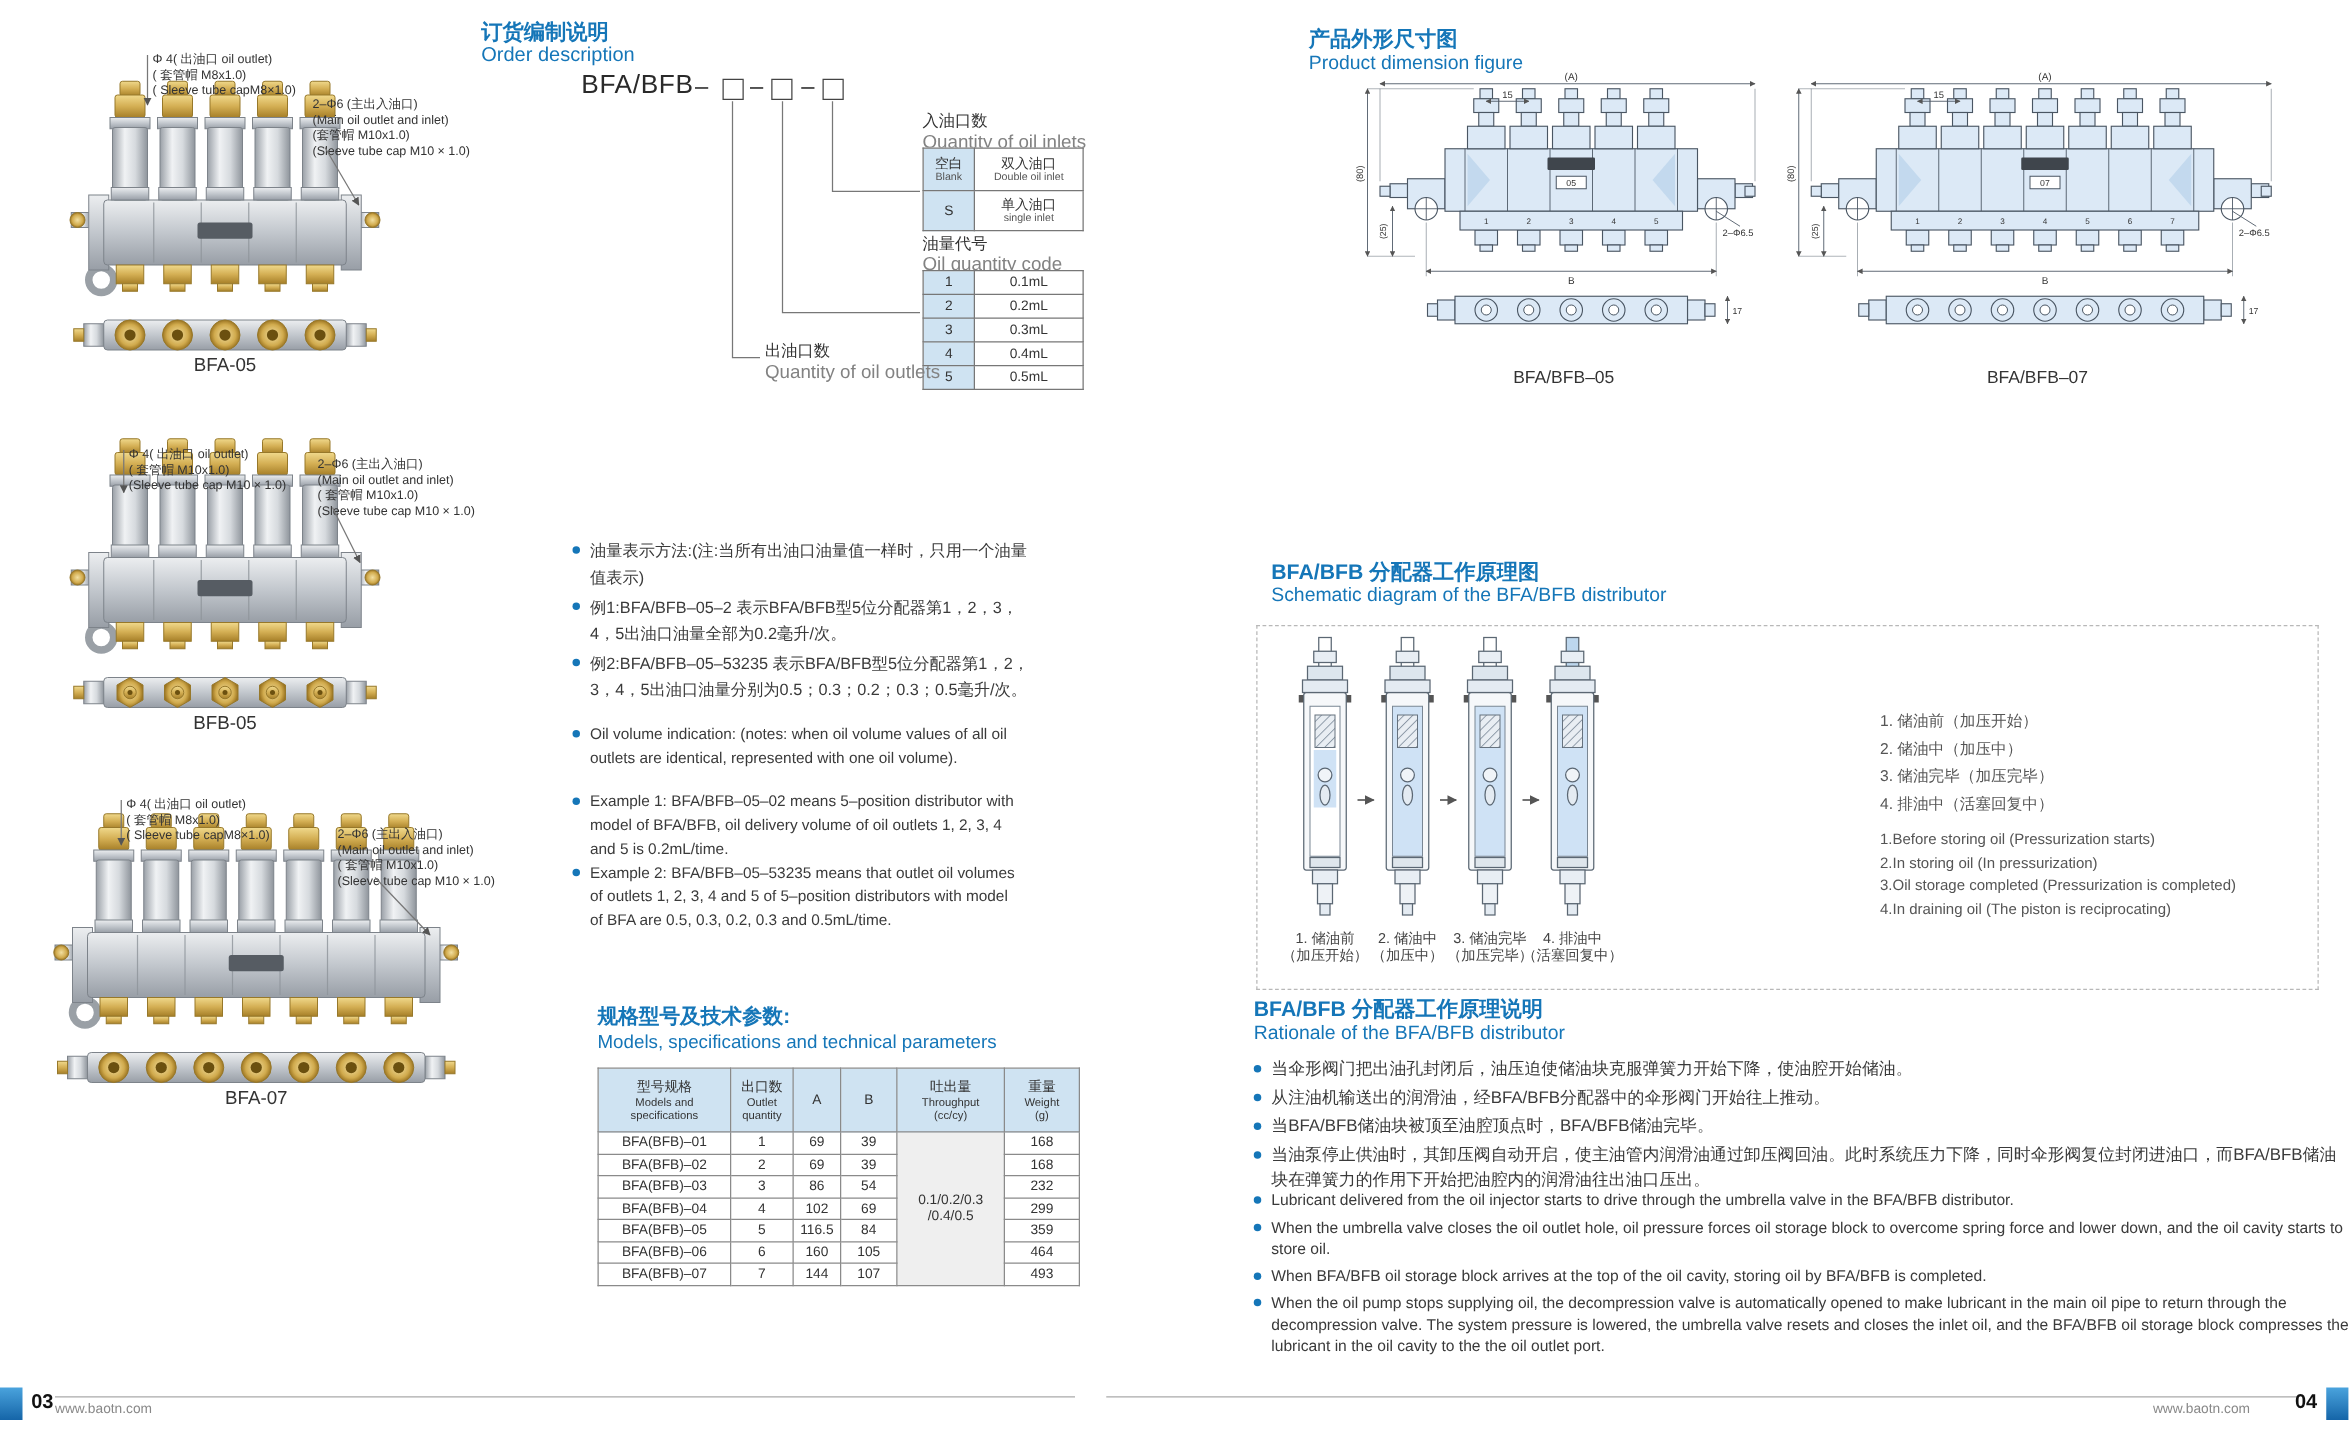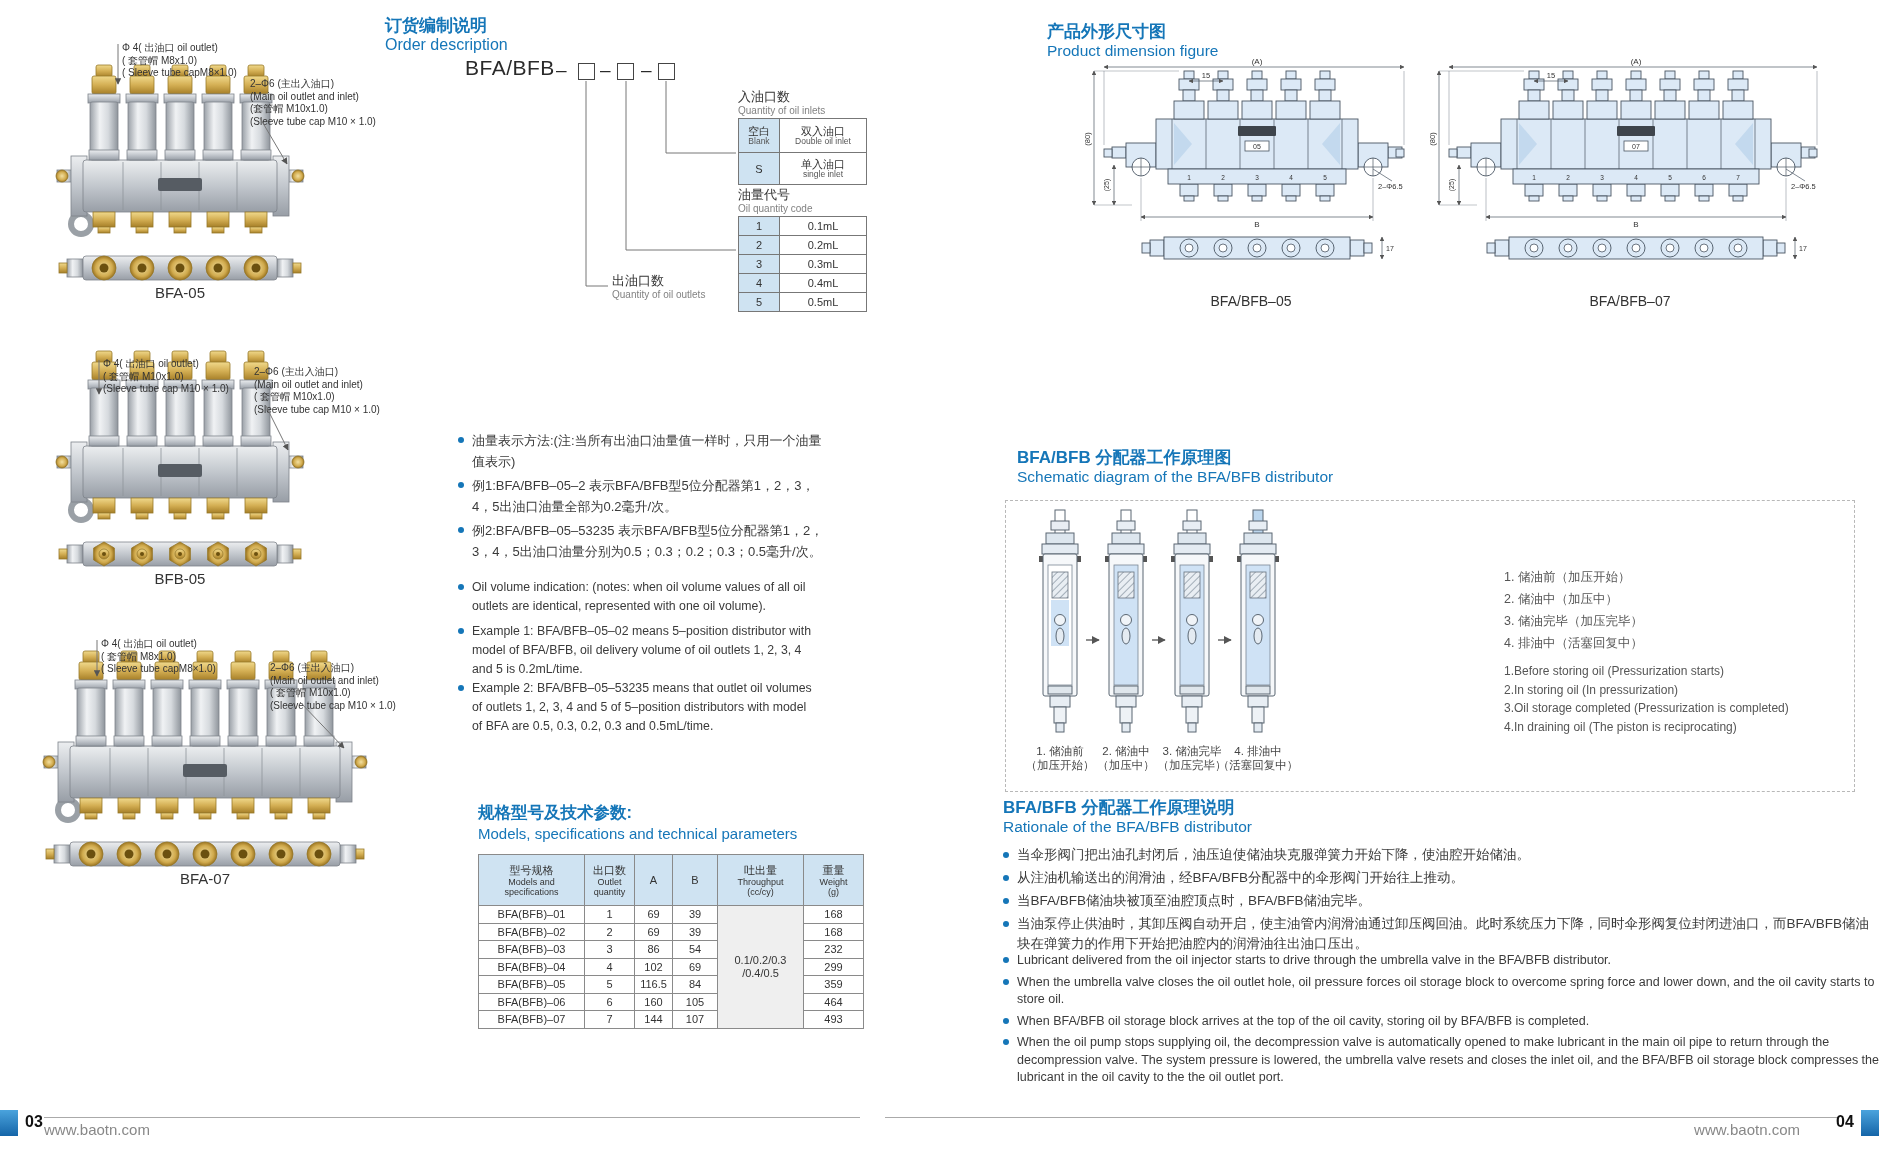--- a/index.html
+++ b/index.html
@@ -10,21 +10,21 @@
   .h-zh{font-size:17px;font-weight:bold;color:#1576b8;white-space:nowrap;}
   .h-en{font-size:15.5px;color:#1576b8;white-space:nowrap;}
   
   .photo-caption{font-size:15px;color:#333;text-align:center;}
   .note{font-size:10px;line-height:12.5px;color:#333;white-space:nowrap;margin-top:12px;}
   
   .formula{font-size:21px;color:#2a2a2a;letter-spacing:.5px;white-space:nowrap;}
   .fbox{width:15px;height:15px;border:1.5px solid #444;background:#fff;}
   .fdash{font-size:19px;color:#2a2a2a;}
   .lbl-zh{font-size:13px;color:#333;white-space:nowrap;}
-  .lbl-en{font-size:10px;color:#828282;white-space:nowrap;text-align:center;}
+  .lbl-en{font-size:15px;color:#828282;white-space:nowrap;text-align:center;}
   
   .mini{border-collapse:collapse;background:#fff;}
   .mini td{border:1px solid #777;text-align:center;padding:1px 2px;}
   .mini .code{background:#cfe3f2;width:36px;}
   .mini .zh{font-size:11px;line-height:12px;}
   .mini .en{font-size:8.5px;line-height:9.5px;color:#555;}
   .mini .val{font-size:11px;width:82px;}
   .qrow td{height:16px;}
   
   .noteset{display:flex;flex-direction:column;}
@@ -45,21 +45,21 @@
   
   .fig-caption{font-size:14px;color:#333;text-align:center;}
   
   .dashbox{border:1px dashed #b8b8b8;}
   .stage-lbl{font-size:11.5px;line-height:14px;color:#444;text-align:center;}
   .legend-zh div{font-size:12.5px;line-height:22px;color:#555;white-space:nowrap;}
   .legend-en div{font-size:12px;line-height:18.5px;color:#555;white-space:nowrap;}
   
   .fline{height:1px;background:#aaa;}
   .fpage{font-size:16px;font-weight:bold;color:#111;}
-  .fsite{font-size:15px;color:#888;}
+  .fsite{font-size:11px;color:#888;}
   .fsq{width:18px;height:26px;background:linear-gradient(#4aa3dd,#1565a8);}
   .overlay{position:absolute;left:0;top:0;pointer-events:none;}
   .cl{stroke:#777;fill:none;stroke-width:1;}
   .cl2{stroke:#444;fill:none;stroke-width:1.2;}
 </style>
 </head>
 <body>
 
 <svg width="0" height="0" style="position:absolute">
   <defs>
@@ -440,21 +440,21 @@
         <span class="nzh">例1:BFA/BFB–05–2 表示BFA/BFB型5位分配器第1，2，3，4，5出油口油量全部为0.2毫升/次。</span>
       </div>
 
       <div class="bullet">
         <span class="dot"></span>
         <span class="nzh">例2:BFA/BFB–05–53235 表示BFA/BFB型5位分配器第1，2，3，4，5出油口油量分别为0.5；0.3；0.2；0.3；0.5毫升/次。</span>
       </div>
     </div>
   <div class="abs noteset" style="left:458px;top:578px">
 
-      <div class="bullet" style="margin-bottom:6px">
+      <div class="bullet" style="margin-bottom:16px">
         <span class="dot" style="margin-top:6px"></span>
         <span class="nen">Oil volume indication: (notes: when oil volume values of all oil outlets are identical, represented with one oil volume).</span>
       </div>
 
       <div class="bullet" style="margin-bottom:0">
         <span class="dot" style="margin-top:6px"></span>
         <span class="nen">Example 1: BFA/BFB–05–02 means 5–position distributor with model of BFA/BFB, oil delivery volume of oil outlets 1, 2, 3, 4 and 5 is 0.2mL/time.</span>
       </div>
 
       <div class="bullet" style="margin-bottom:6px">

